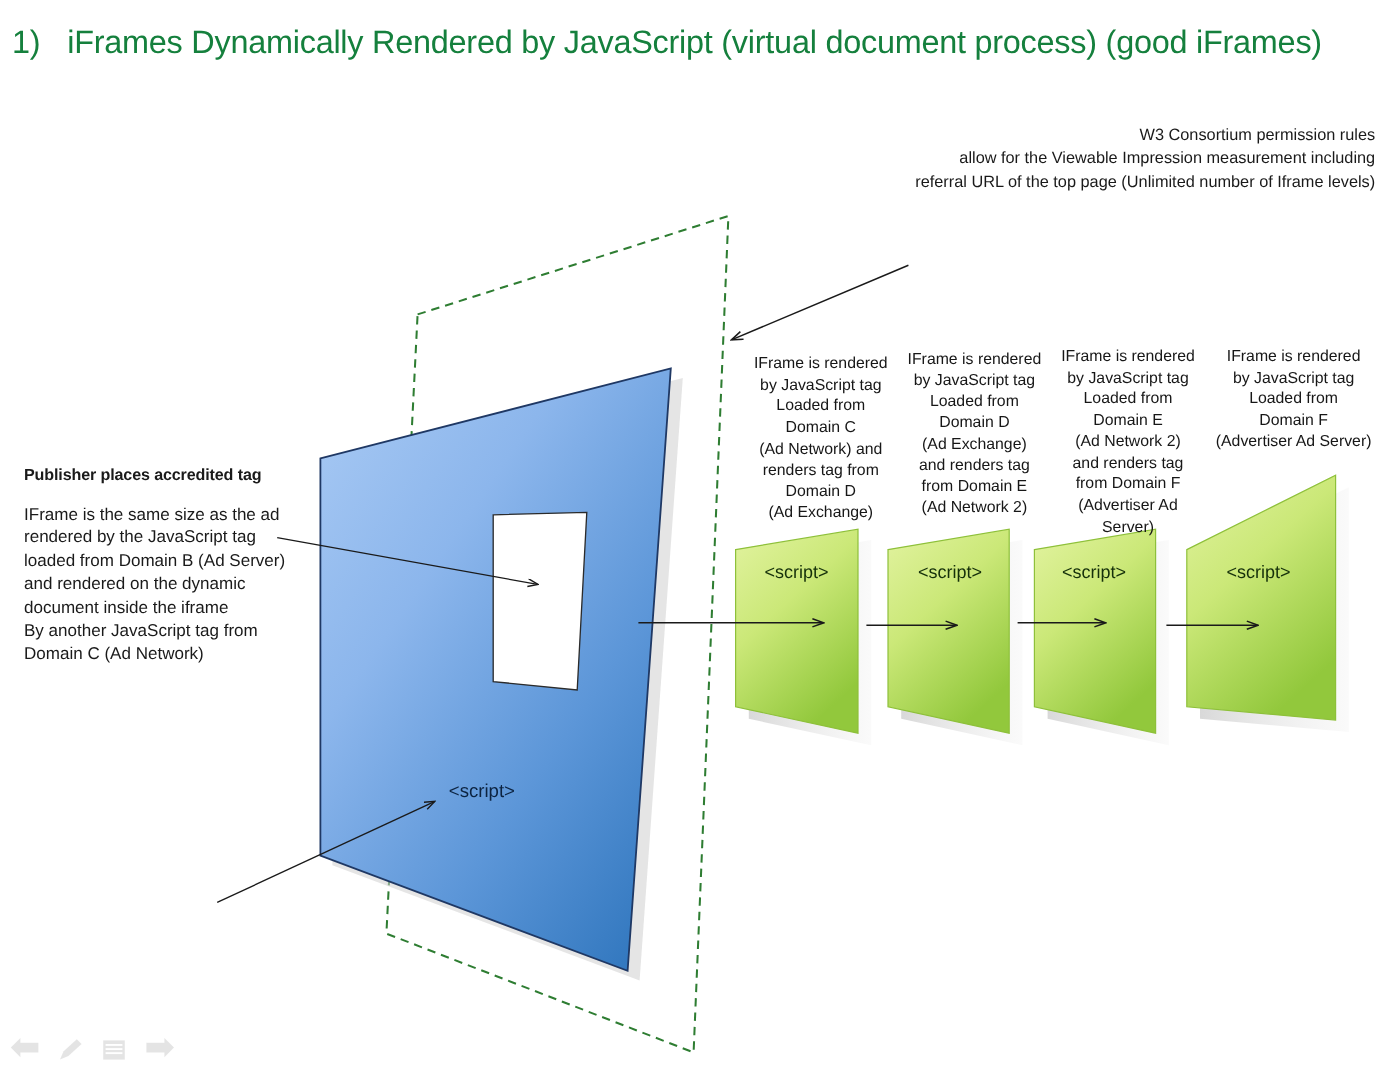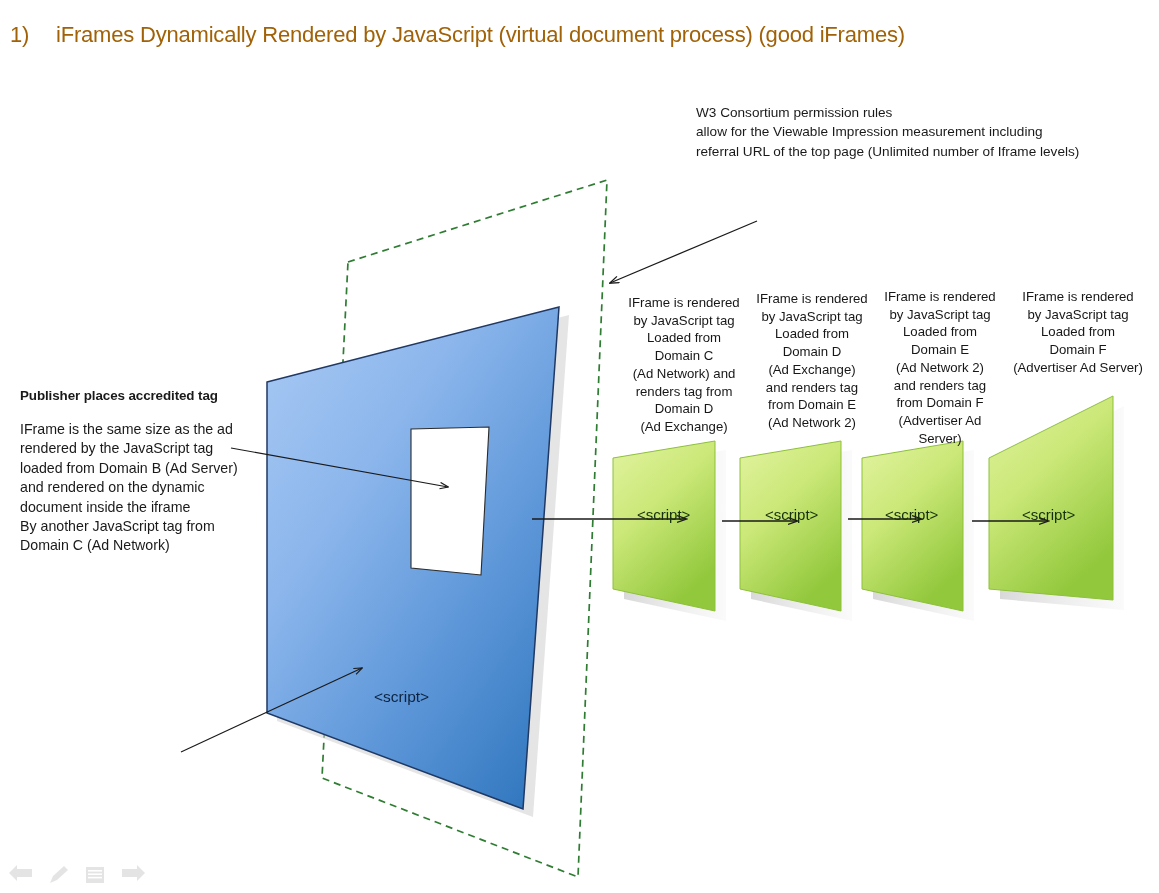--- a/index.html
+++ b/index.html
@@ -23,25 +23,25 @@
     width: 1159px;
     height: 893px;
   }
 
   
   .slide-title {
     position: absolute;
     left: 10px;
     top: 18px;
     width: 1140px;
-    font-size: 22px;
+    font-size: 27px;
     line-height: 34px;
     letter-spacing: -0.2px;
     white-space: nowrap;
-    color: #a16207;
+    color: #15803d;
     font-weight: 400;
   }
   .slide-title .num {
     display: inline-block;
     width: 46px;
   }
 
   
   .tblock {
     position: absolute;
@@ -50,20 +50,21 @@
     color: #1a1a1a;
     white-space: pre-line;
   }
 
   #w3-note {
     left: 696px;
     top: 103px;
     width: 450px;
     font-size: 13.6px;
     line-height: 19.4px;
+    text-align: right;
   }
 
   #pub-head {
     left: 20px;
     top: 387px;
     width: 260px;
     font-size: 13.4px;
     font-weight: bold;
     line-height: 18px;
     letter-spacing: -0.1px;
@@ -96,21 +97,20 @@
   #note-d { left: 748px; top: 290px; }
   #note-e { left: 876px; top: 288px; }
   #note-f { left: 1003px; top: 288px; width: 150px; }
 
   
   .script-label {
     position: absolute;
     font-size: 15px;
     color: #0c2340;
     white-space: nowrap;
-    margin-top: 37px;
   }
   .script-label.green { color: #15300a; }
 
   #script-blue  { left: 374px; top: 651px; font-size: 15.5px; }
   #script-g1    { left: 637px; top: 469px; }
   #script-g2    { left: 765px; top: 469px; }
   #script-g3    { left: 885px; top: 469px; }
   #script-g4    { left: 1022px; top: 469px; }
 
   

